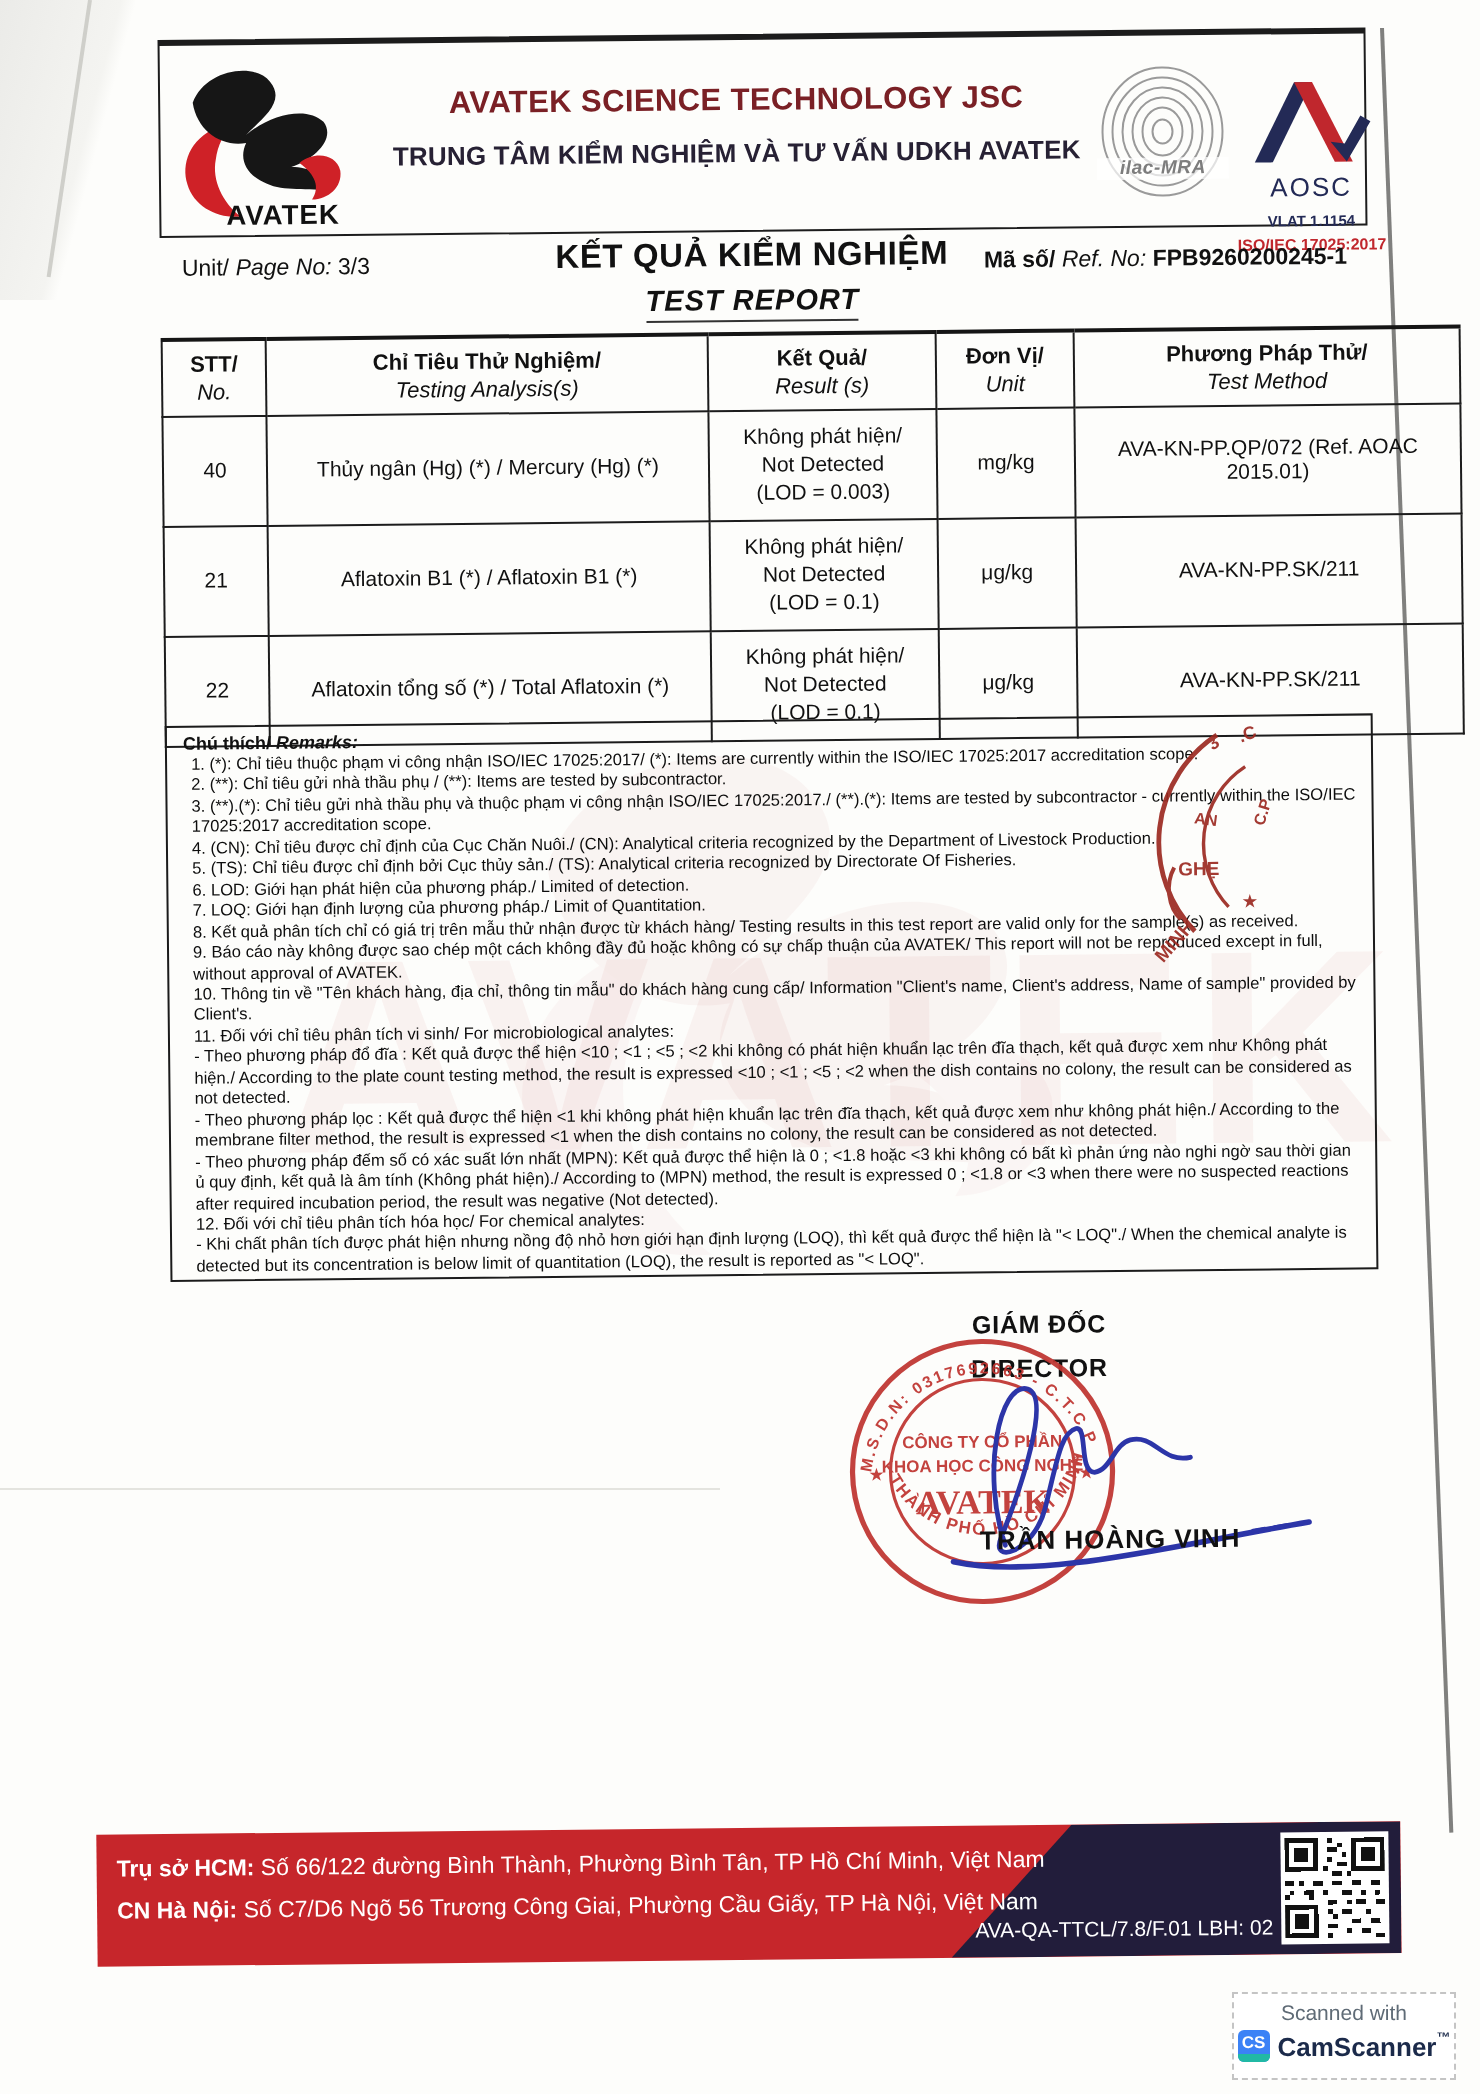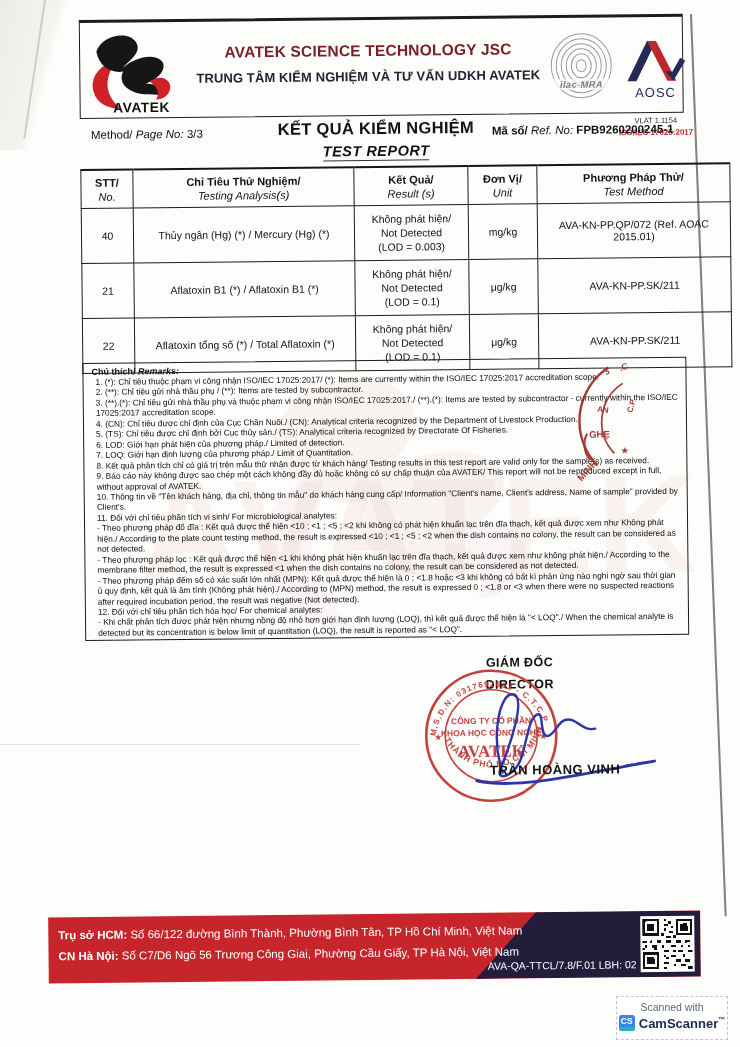--- a/index.html
+++ b/index.html
@@ -23,21 +23,21 @@
   .hdr-box{left:84px;top:17px;width:602px;height:95px;border:1.5px solid #1c1c1c;border-top-width:3px;}
   .logo{left:2px;top:6px;width:102px;height:88px;}
   .company{left:112px;top:22px;width:352px;text-align:center;}
   .company-l1{font-size:15.5px;font-weight:bold;color:#7a2025;letter-spacing:.2px;}
   .company-l2{font-size:13px;font-weight:bold;color:#272134;margin-top:9px;letter-spacing:.1px;}
   .ilac{left:468px;top:13px;width:66px;height:70px;}
   .ilac-txt{left:0;top:28px;width:66px;text-align:center;font-size:9.5px;font-weight:bold;
     font-style:italic;color:#7d7d7d;letter-spacing:.3px;background:rgba(255,255,255,.7);margin-top:20px;}
   .aosc{left:538px;top:20px;width:74px;text-align:center;}
   .aosc-name{font-size:13px;color:#232a56;letter-spacing:1px;margin-top:-2px;}
-  .aosc-vlat{font-size:7.5px;font-weight:normal;color:#232a56;margin-top:16px;}
+  .aosc-vlat{font-size:7.5px;font-weight:bold;color:#232a56;margin-top:5px;}
   .aosc-iso{font-size:8px;font-weight:bold;color:#c0272d;margin-top:3px;white-space:nowrap;}
   
   .trang{left:95px;top:126px;font-size:11.5px;}
   .it{font-style:italic;text-align:right;}
   .b{font-weight:bold;}
   .main-title{left:230px;top:119px;width:300px;text-align:center;}
   .mt-vi{font-size:16.5px;font-weight:bold;letter-spacing:.3px;}
   .mt-en{font-size:14.5px;font-weight:bold;font-style:italic;margin-top:5px;letter-spacing:.5px;}
   .mt-en .ul{border-bottom:1px solid #333;padding-bottom:1px;}
   .refno{left:496px;top:126px;font-size:11.5px;white-space:nowrap;}
@@ -131,21 +131,21 @@
         <polygon points="24,4 33,4 53,44 44,44" fill="#c0272d"></polygon>
         <polygon points="42,34 50,44 62,24 57,21 49,35" fill="#232a56"></polygon>
       </svg>
       <div class="aosc-name">AOSC</div>
       <div class="aosc-vlat">VLAT 1.1154</div>
       <div class="aosc-iso">ISO/IEC 17025:2017</div>
     </div>
   </div>
 
   <div class="abs trang">
-    <span>Method/</span>
+    <span>Unit/</span>
     <span class="it">Page No:</span>
     <span>3/3</span>
   </div>
   <div class="abs main-title">
     <div class="mt-vi">KẾT QUẢ KIỂM NGHIỆM</div>
     <div class="mt-en"><span class="ul">TEST REPORT</span></div>
   </div>
   <div class="abs refno">
     <span class="b">Mã số/</span>
     <span class="it">Ref. No:</span>

